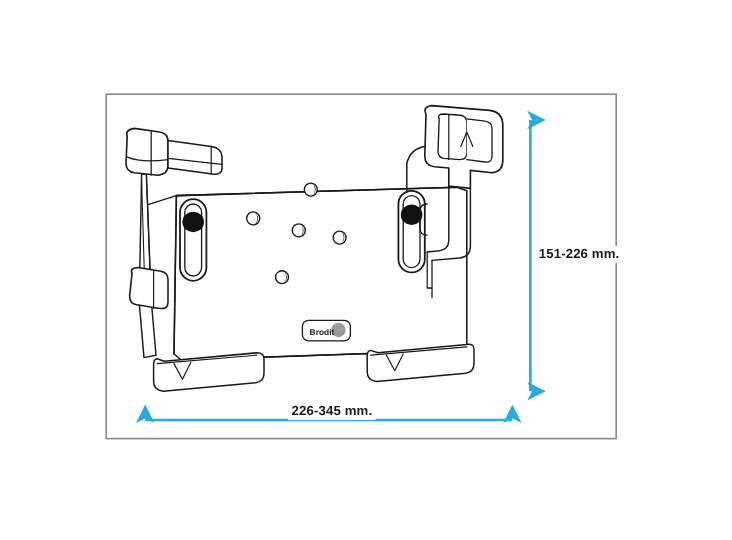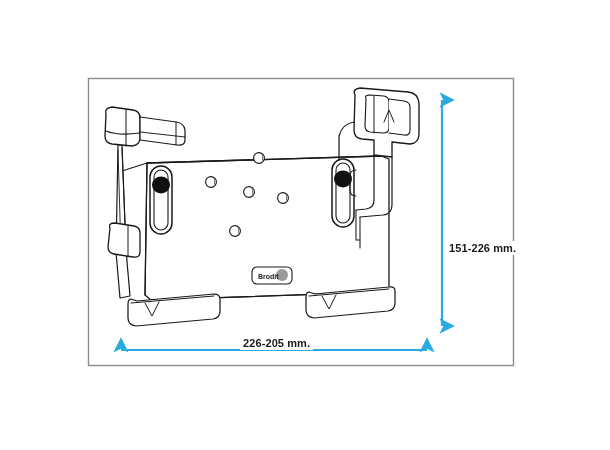--- a/index.html
+++ b/index.html
@@ -34,21 +34,20 @@
     font-weight: bold;
     color: #1a1a1a;
     white-space: nowrap;
     letter-spacing: 0.1px;
     background: #ffffff;
     padding: 1px 3px;
   }
   #label-vertical {
     left: 446px;
     top: 205px;
-    margin-top: 36px;
   }
   #label-horizontal {
     left: 240px;
     top: 336px;
   }
 </style>
 </head>
 <body>
 
 <div id="stage">
@@ -186,15 +185,15 @@
     </g>
 
     <g>
       <line x1="121" y1="350" x2="427" y2="350" stroke="#29abe2" stroke-width="2.2" marker-start="url(#ah-left)" marker-end="url(#ah-right)"></line>
     </g>
 
   </svg>
 
   <div class="dim-label" id="label-vertical">151-226 mm.</div>
 
-  <div class="dim-label" id="label-horizontal">226-205 mm.</div>
+  <div class="dim-label" id="label-horizontal">226-345 mm.</div>
 
 </div>
 
 </body></html>

